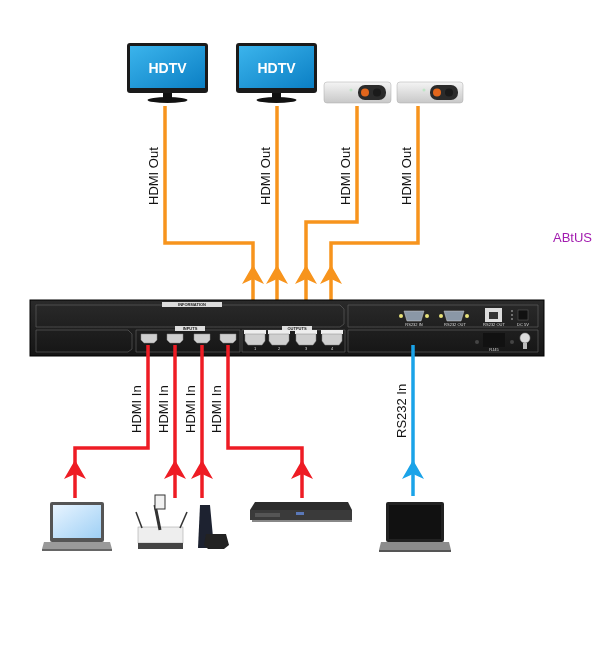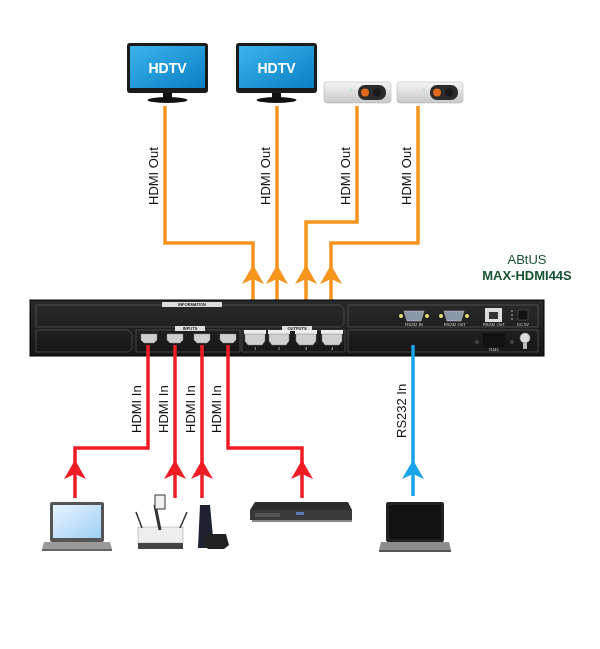--- a/index.html
+++ b/index.html
@@ -1,21 +1,21 @@
 <!DOCTYPE html>
 <html><head>
   <meta charset="utf-8">
   <style>
     html, body { margin: 0; padding: 0; background: #ffffff; }
     body { width: 600px; height: 649px; position: relative; overflow: hidden;
            font-family: "Liberation Sans", sans-serif; }
     svg#diagram { position: absolute; left: 0; top: 0; }
     .label-v { font-family: "Liberation Sans", sans-serif; font-size: 13px; fill: #111; }
-    .caption { position: absolute; left: 462px; top: 252px; width: 130px; text-align: center;
-               font-size: 13px; color: #14532d; line-height: 16px; }
+    .caption { position: absolute; left: 462px; top: 230px; width: 130px; text-align: right;
+               font-size: 13px; color: #a21caf; line-height: 16px; }
     .caption .model { font-weight: bold; }
     .tiny { font-family: "Liberation Sans", sans-serif; font-size: 4px; fill: #ddd; }
     .tab { font-family: "Liberation Sans", sans-serif; font-size: 4px; fill: #222; font-weight: bold; }
   </style>
 </head>
 <body>
 
 <svg id="diagram" width="600" height="649" viewBox="0 0 600 649">
   <defs>
     <linearGradient id="tvGrad" x1="0" y1="0" x2="1" y2="1">
@@ -216,14 +216,13 @@
   <g>
     <rect x="386" y="502" width="58" height="40" rx="2" fill="#222"></rect>
     <rect x="389" y="505" width="52" height="34" fill="#111"></rect>
     <path d="M381,542 L449,542 L451,550 L379,550 Z" fill="#8c8c8c"></path>
     <rect x="379" y="550" width="72" height="2" fill="#555"></rect>
   </g>
 </svg>
 
 <div class="caption">
   <div>ABtUS</div>
-  <div class="model">MAX-HDMI44S</div>
 </div>
 
 </body></html>

